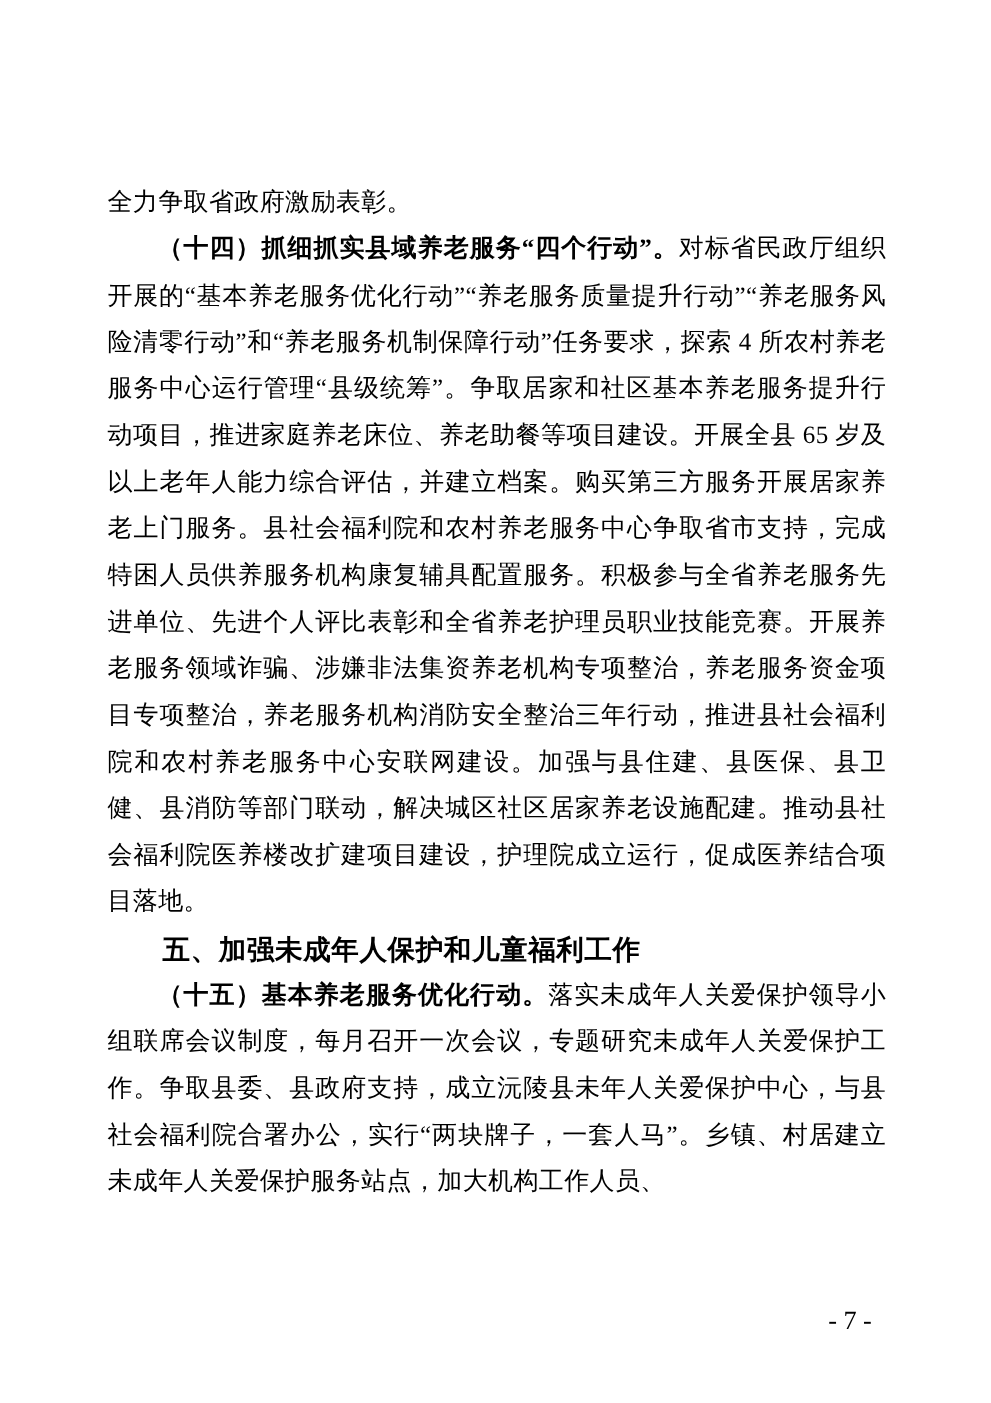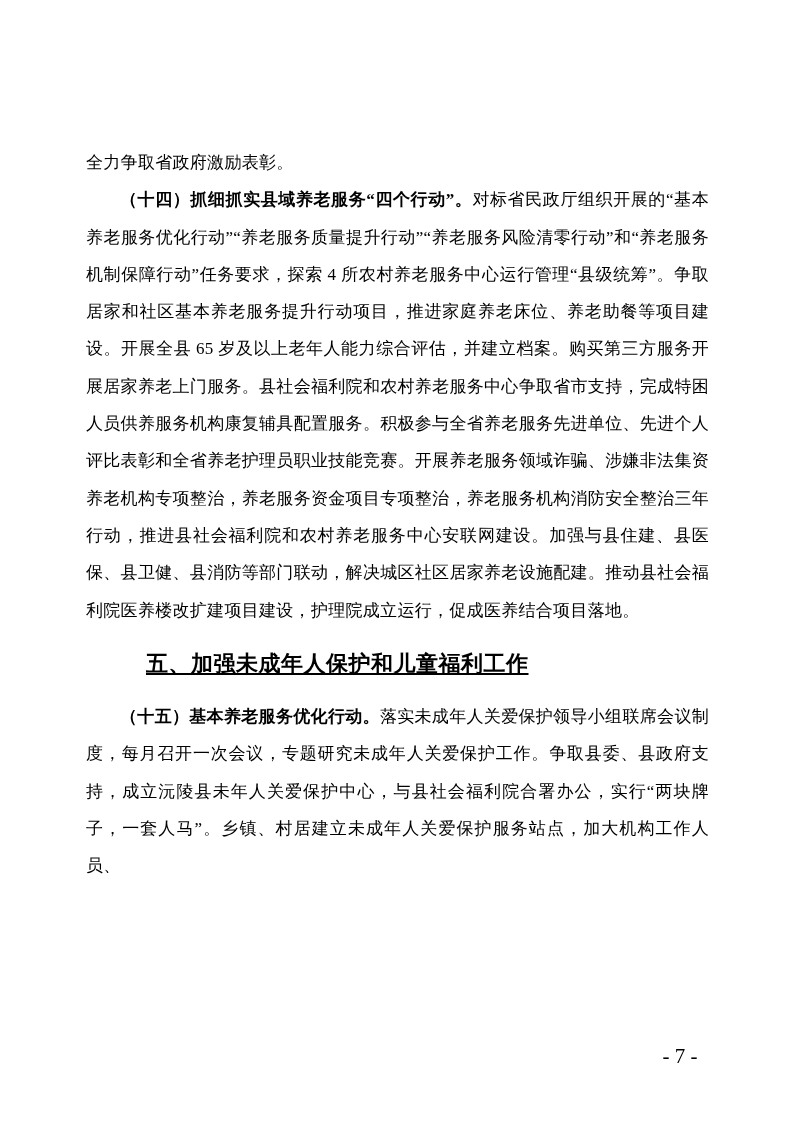--- a/index.html
+++ b/index.html
@@ -24,41 +24,40 @@
     background: #ffffff;
   }
   .content {
     position: absolute;
     left: 86px;
     top: 144px;
     width: 623px;
   }
   .para {
     margin: 0;
-    font-size: 17px;
+    font-size: 20px;
     line-height: 37.3px;
     letter-spacing: 0.3px;
     text-align: justify;
     text-justify: inter-ideograph;
   }
   .para.indent {
     text-indent: 2em;
   }
   .lead {
     font-weight: bold;
   }
   .heading {
-    margin: 16px;
+    margin: 0;
     font-size: 22px;
     line-height: 37.3px;
     letter-spacing: 0.5px;
     font-weight: bold;
     text-indent: 2em;
     font-family: "Liberation Sans", "DejaVu Sans", sans-serif;
-    text-decoration: underline;
   }
   .page-number {
     position: absolute;
     top: 1044px;
     left: 630px;
     width: 100px;
     font-size: 21px;
     line-height: 24px;
     text-align: center;
     font-family: "Liberation Serif", "DejaVu Serif", serif;

